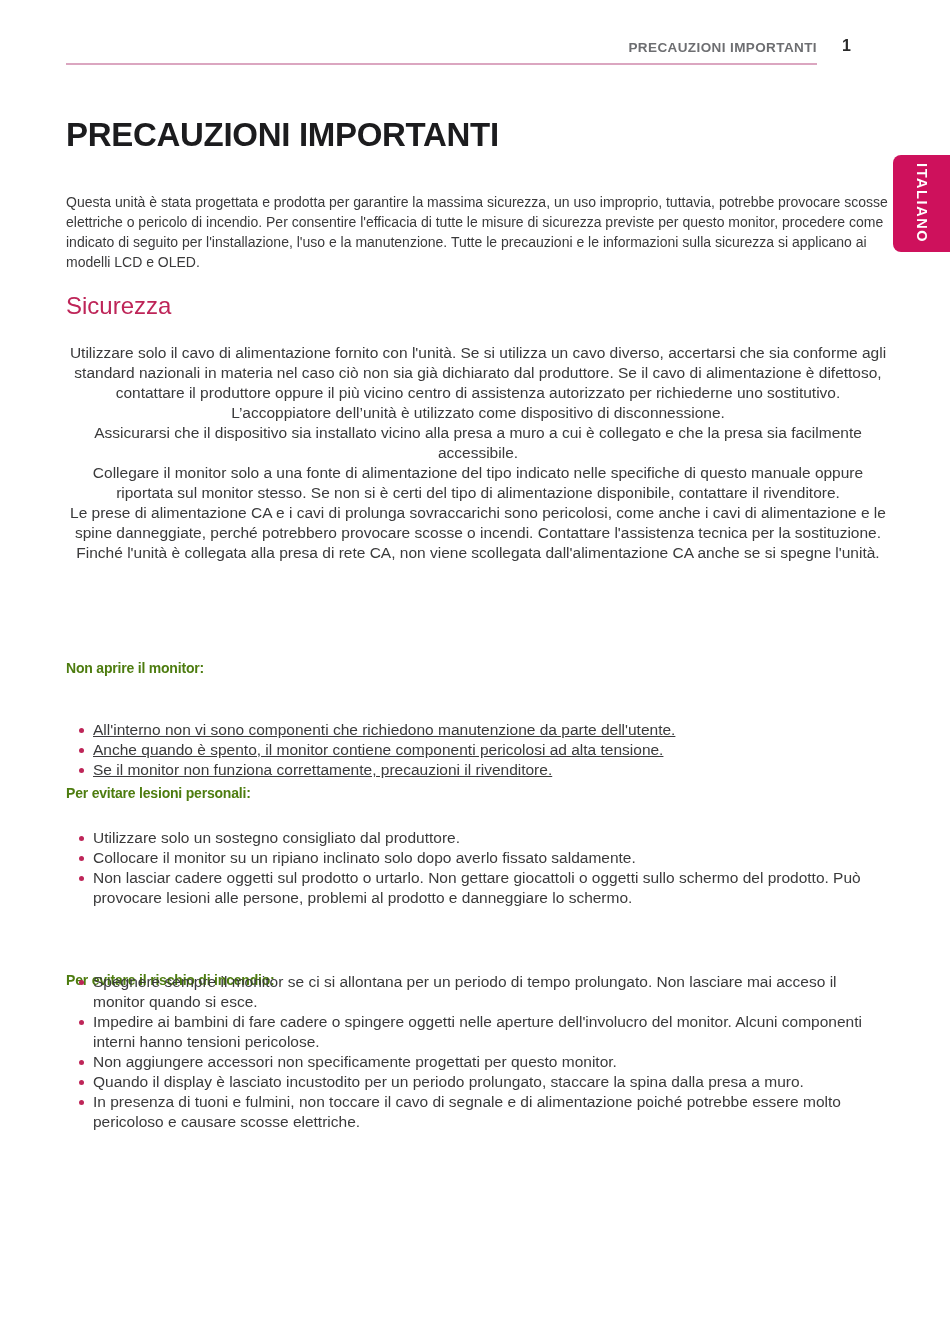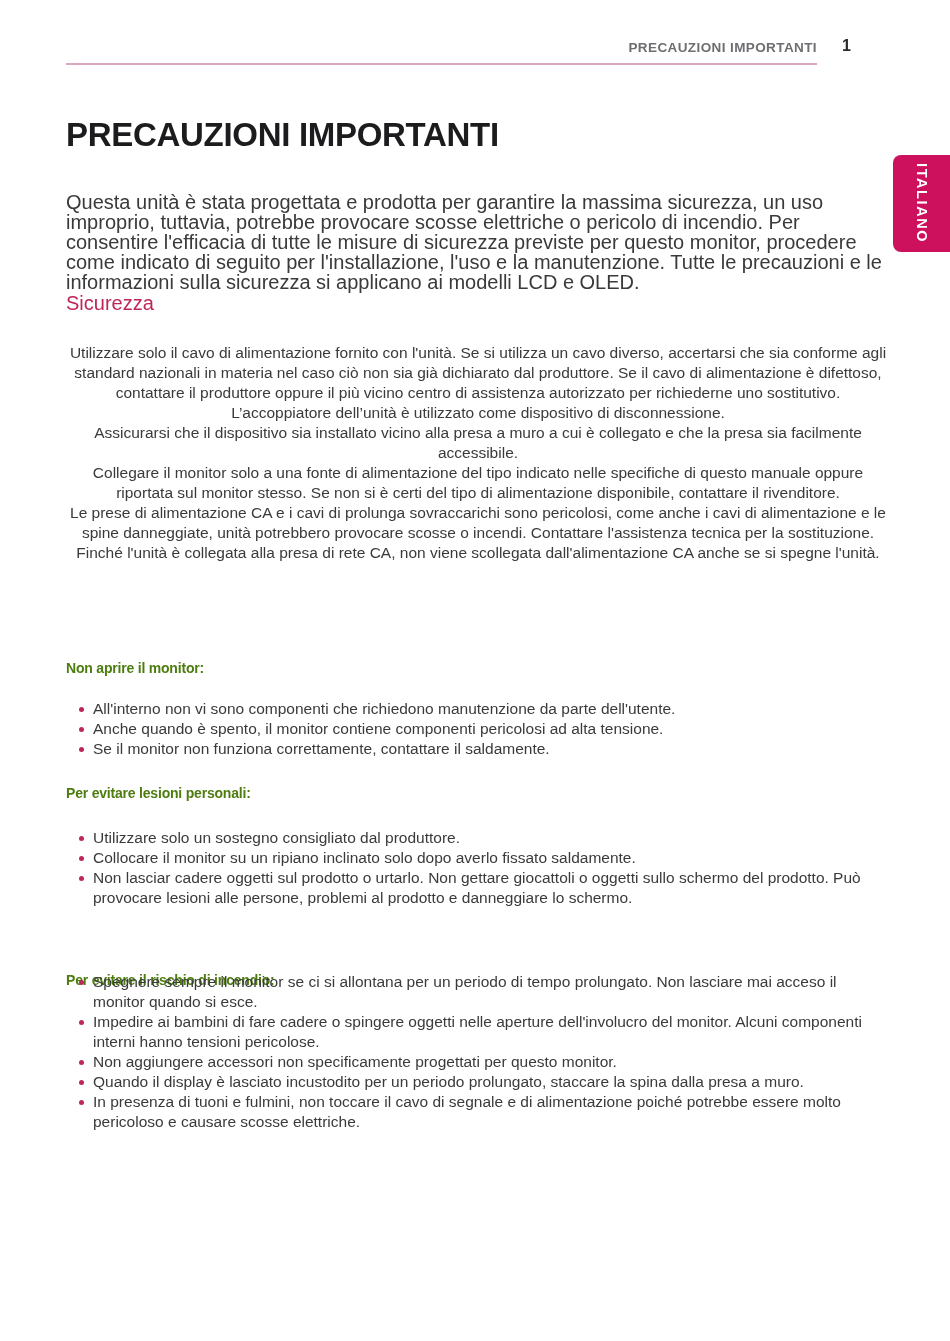--- a/index.html
+++ b/index.html
@@ -71,28 +71,28 @@
     font-size: 33px;
     font-weight: 700;
     letter-spacing: -0.3px;
     color: #1c1c1e;
   }
   .intro {
     position: absolute;
     top: 192px;
     left: 66px;
     width: 824px;
-    font-size: 20px;
+    font-size: 14px;
     line-height: 20px;
   }
   .section-title {
     position: absolute;
     top: 292px;
     left: 66px;
-    font-size: 20px;
+    font-size: 24px;
     font-weight: 400;
     color: #be2558;
   }
   .safety-paragraphs {
     position: absolute;
     top: 343px;
     left: 66px;
     width: 824px;
     font-size: 15.5px;
     line-height: 20px;
@@ -113,21 +113,21 @@
   .subhead.s3 { top: 928px; margin-top: 44px; }
 
   ul.bullets {
     position: absolute;
     left: 66px;
     width: 824px;
     list-style: none;
     font-size: 15.5px;
     line-height: 20px;
   }
-  ul.bullets.l1 { top: 699px; }
+  ul.bullets.l1 { top: 720px; text-decoration: underline; }
   ul.bullets.l2 { top: 828px; }
   ul.bullets.l3 { top: 972px; }
   ul.bullets li {
     position: relative;
     padding-left: 27px;
   }
   ul.bullets li::before {
     content: "";
     position: absolute;
     left: 13px;
@@ -156,29 +156,29 @@
 
   <p class="intro">Questa unità è stata progettata e prodotta per garantire la massima sicurezza, un uso improprio, tuttavia, potrebbe provocare scosse elettriche o pericolo di incendio. Per consentire l'efficacia di tutte le misure di sicurezza previste per questo monitor, procedere come indicato di seguito per l'installazione, l'uso e la manutenzione. Tutte le precauzioni e le informazioni sulla sicurezza si applicano ai modelli LCD e OLED.</p>
 
   <h2 class="section-title">Sicurezza</h2>
 
   <div class="safety-paragraphs">
     <p>Utilizzare solo il cavo di alimentazione fornito con l'unità. Se si utilizza un cavo diverso, accertarsi che sia conforme agli standard nazionali in materia nel caso ciò non sia già dichiarato dal produttore. Se il cavo di alimentazione è difettoso, contattare il produttore oppure il più vicino centro di assistenza autorizzato per richiederne uno sostitutivo.</p>
     <p>L’accoppiatore dell’unità è utilizzato come dispositivo di disconnessione.</p>
     <p>Assicurarsi che il dispositivo sia installato vicino alla presa a muro a cui è collegato e che la presa sia facilmente accessibile.</p>
     <p>Collegare il monitor solo a una fonte di alimentazione del tipo indicato nelle specifiche di questo manuale oppure riportata sul monitor stesso. Se non si è certi del tipo di alimentazione disponibile, contattare il rivenditore.</p>
-    <p>Le prese di alimentazione CA e i cavi di prolunga sovraccarichi sono pericolosi, come anche i cavi di alimentazione e le spine danneggiate, unità potrebbero provocare scosse o incendi. Contattare l'assistenza tecnica per la sostituzione.</p>
+    <p>Le prese di alimentazione CA e i cavi di prolunga sovraccarichi sono pericolosi, come anche i cavi di alimentazione e le spine danneggiate, perché potrebbero provocare scosse o incendi. Contattare l'assistenza tecnica per la sostituzione.</p>
     <p>Finché l'unità è collegata alla presa di rete CA, non viene scollegata dall'alimentazione CA anche se si spegne l'unità.</p>
   </div>
 
   <h3 class="subhead s1">Non aprire il monitor:</h3>
   <ul class="bullets l1">
     <li>All'interno non vi sono componenti che richiedono manutenzione da parte dell'utente.</li>
     <li>Anche quando è spento, il monitor contiene componenti pericolosi ad alta tensione.</li>
-    <li>Se il monitor non funziona correttamente, contattare il saldamente.</li>
+    <li>Se il monitor non funziona correttamente, precauzioni il rivenditore.</li>
   </ul>
 
   <h3 class="subhead s2">Per evitare lesioni personali:</h3>
   <ul class="bullets l2">
     <li>Utilizzare solo un sostegno consigliato dal produttore.</li>
     <li>Collocare il monitor su un ripiano inclinato solo dopo averlo fissato saldamente.</li>
     <li>Non lasciar cadere oggetti sul prodotto o urtarlo. Non gettare giocattoli o oggetti sullo schermo del prodotto. Può provocare lesioni alle persone, problemi al prodotto e danneggiare lo schermo.</li>
   </ul>
 
   <h3 class="subhead s3">Per evitare il rischio di incendio:</h3>

